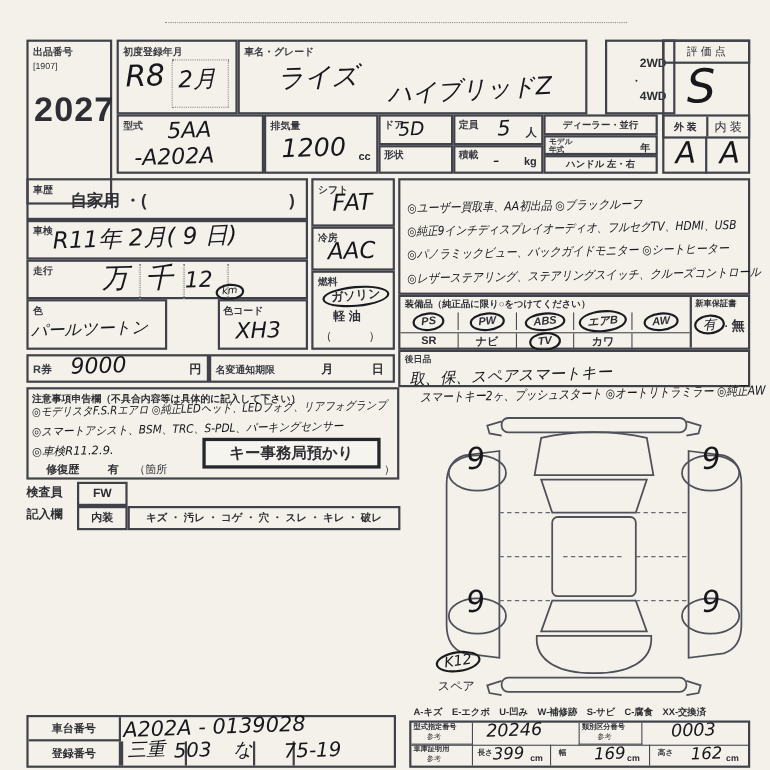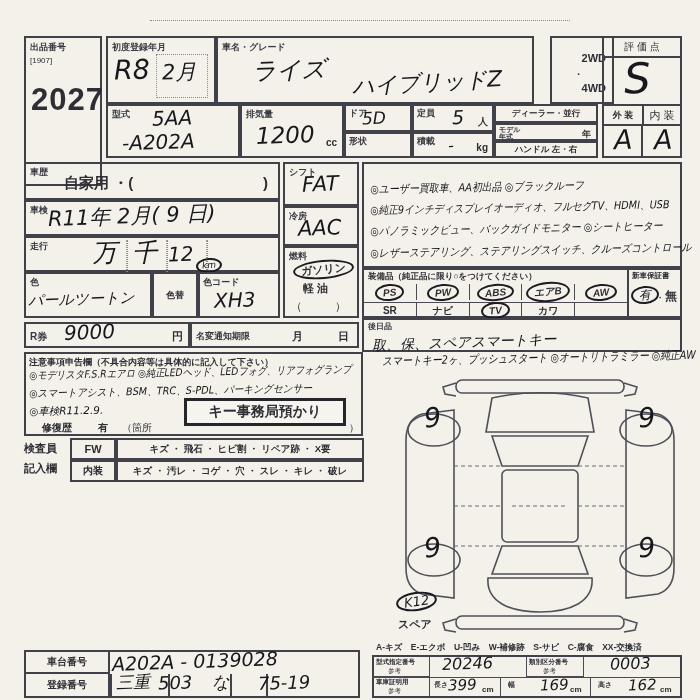--- a/index.html
+++ b/index.html
@@ -124,23 +124,20 @@
   </div>
   <span class="hw" style="left:92px;top:240px;font-size:25px">万</span>
   <span class="hw" style="left:132px;top:240px;font-size:25px">千</span>
   <span class="hw" style="left:168px;top:244px;font-size:20px">12</span>
   <span class="hw ring" style="left:196px;top:258px;font-size:9px;padding:1px 4px">km</span>
 
   <div class="b" style="left:24px;top:272px;width:128px;height:46px">
     <span class="lbl" style="left:4px;top:3px">色</span>
   </div>
   <span class="hw" style="left:28px;top:292px;font-size:15px">パールツートン</span>
-  <div class="b ctr" style="left:152px;top:272px;width:46px;height:46px">
-    <span style="font-size:9px;font-weight:700">色替</span>
-  </div>
   <div class="b" style="left:198px;top:272px;width:82px;height:46px">
     <span class="lbl" style="left:3px;top:3px">色コード</span>
   </div>
   <span class="hw" style="left:214px;top:290px;font-size:20px">XH3</span>
 
   <div class="b" style="left:283px;top:162px;width:76px;height:44px">
     <span class="lbl" style="left:4px;top:3px">シフト</span>
   </div>
   <span class="hw" style="left:302px;top:174px;font-size:21px">FAT</span>
   <div class="b" style="left:283px;top:206px;width:76px;height:40px">
@@ -224,23 +221,20 @@
     <span class="pt" style="left:16px;top:68px;font-size:10px;font-weight:700">修復歴</span>
     <span class="pt" style="left:72px;top:68px;font-size:10px;font-weight:700">有</span>
     <span class="pt" style="left:96px;top:68px;font-size:10px">（箇所</span>
     <span class="pt" style="right:2px;top:68px;font-size:10px">）</span>
   </div>
 
   <span class="pt" style="left:24px;top:442px;font-size:11px;font-weight:700;position:absolute">検査員</span>
   <span class="pt" style="left:24px;top:462px;font-size:11px;font-weight:700;position:absolute">記入欄</span>
   <div class="b ctr" style="left:70px;top:438px;width:46px;height:22px">
     <span style="font-size:11px;font-weight:700">FW</span>
-  </div>
-  <div class="b ctr" style="left:116px;top:438px;width:248px;height:22px">
-    <span style="font-size:9.5px;font-weight:700;white-space:nowrap">キズ ・ 飛石 ・ ヒビ割 ・ リペア跡 ・ X要</span>
   </div>
   <div class="b ctr" style="left:70px;top:460px;width:46px;height:22px">
     <span style="font-size:10px;font-weight:700">内装</span>
   </div>
   <div class="b ctr" style="left:116px;top:460px;width:248px;height:22px">
     <span style="font-size:9.5px;font-weight:700;white-space:nowrap">キズ ・ 汚レ ・ コゲ ・ 穴 ・ スレ ・ キレ ・ 破レ</span>
   </div>
 
   <span class="hw" style="left:382px;top:356px;font-size:11.5px;transform:scaleX(.85) rotate(-1deg);transform-origin:left top">スマートキー2ヶ、プッシュスタート ◎オートリトラミラー ◎純正AW</span>
 
@@ -270,21 +264,21 @@
     <line class="dash" x1="186" y1="172" x2="234" y2="172"></line>
     <line class="dash" x1="120" y1="132" x2="176" y2="132"></line>
   </svg>
 
   <span class="hw" style="left:424px;top:404px;font-size:27px;transform:rotate(-6deg)">9</span>
   <span class="hw" style="left:638px;top:404px;font-size:27px;transform:rotate(-4deg)">9</span>
   <span class="hw" style="left:424px;top:534px;font-size:27px;transform:rotate(-6deg)">9</span>
   <span class="hw" style="left:638px;top:534px;font-size:27px;transform:rotate(-4deg)">9</span>
 
   <span class="hw ring" style="left:396px;top:592px;font-size:13px;transform:rotate(-8deg)">K12</span>
-  <span class="pt" style="left:398px;top:618px;font-size:11px;font-weight:700;position:absolute">スペア</span>
+  <span class="pt" style="left:398px;top:618px;font-size:11px;font-weight:400;position:absolute">スペア</span>
 
   <span class="pt" style="left:376px;top:643px;font-size:8.5px;font-weight:700;position:absolute">A-キズ　E-エクボ　U-凹み　W-補修跡　S-サビ　C-腐食　XX-交換済</span>
 
   <div class="b" style="left:24px;top:650px;width:336px;height:48px">
     <div class="ctr" style="position:absolute;left:0;top:0;width:84px;height:22px;border-right:2px solid #41414a;border-bottom:2px solid #41414a;display:flex">
       <span style="font-size:10px;font-weight:700">車台番号</span>
     </div>
     <div class="ctr" style="position:absolute;left:0;top:22px;width:84px;height:22px;border-right:2px solid #41414a;display:flex">
       <span style="font-size:10px;font-weight:700">登録番号</span>
     </div>

